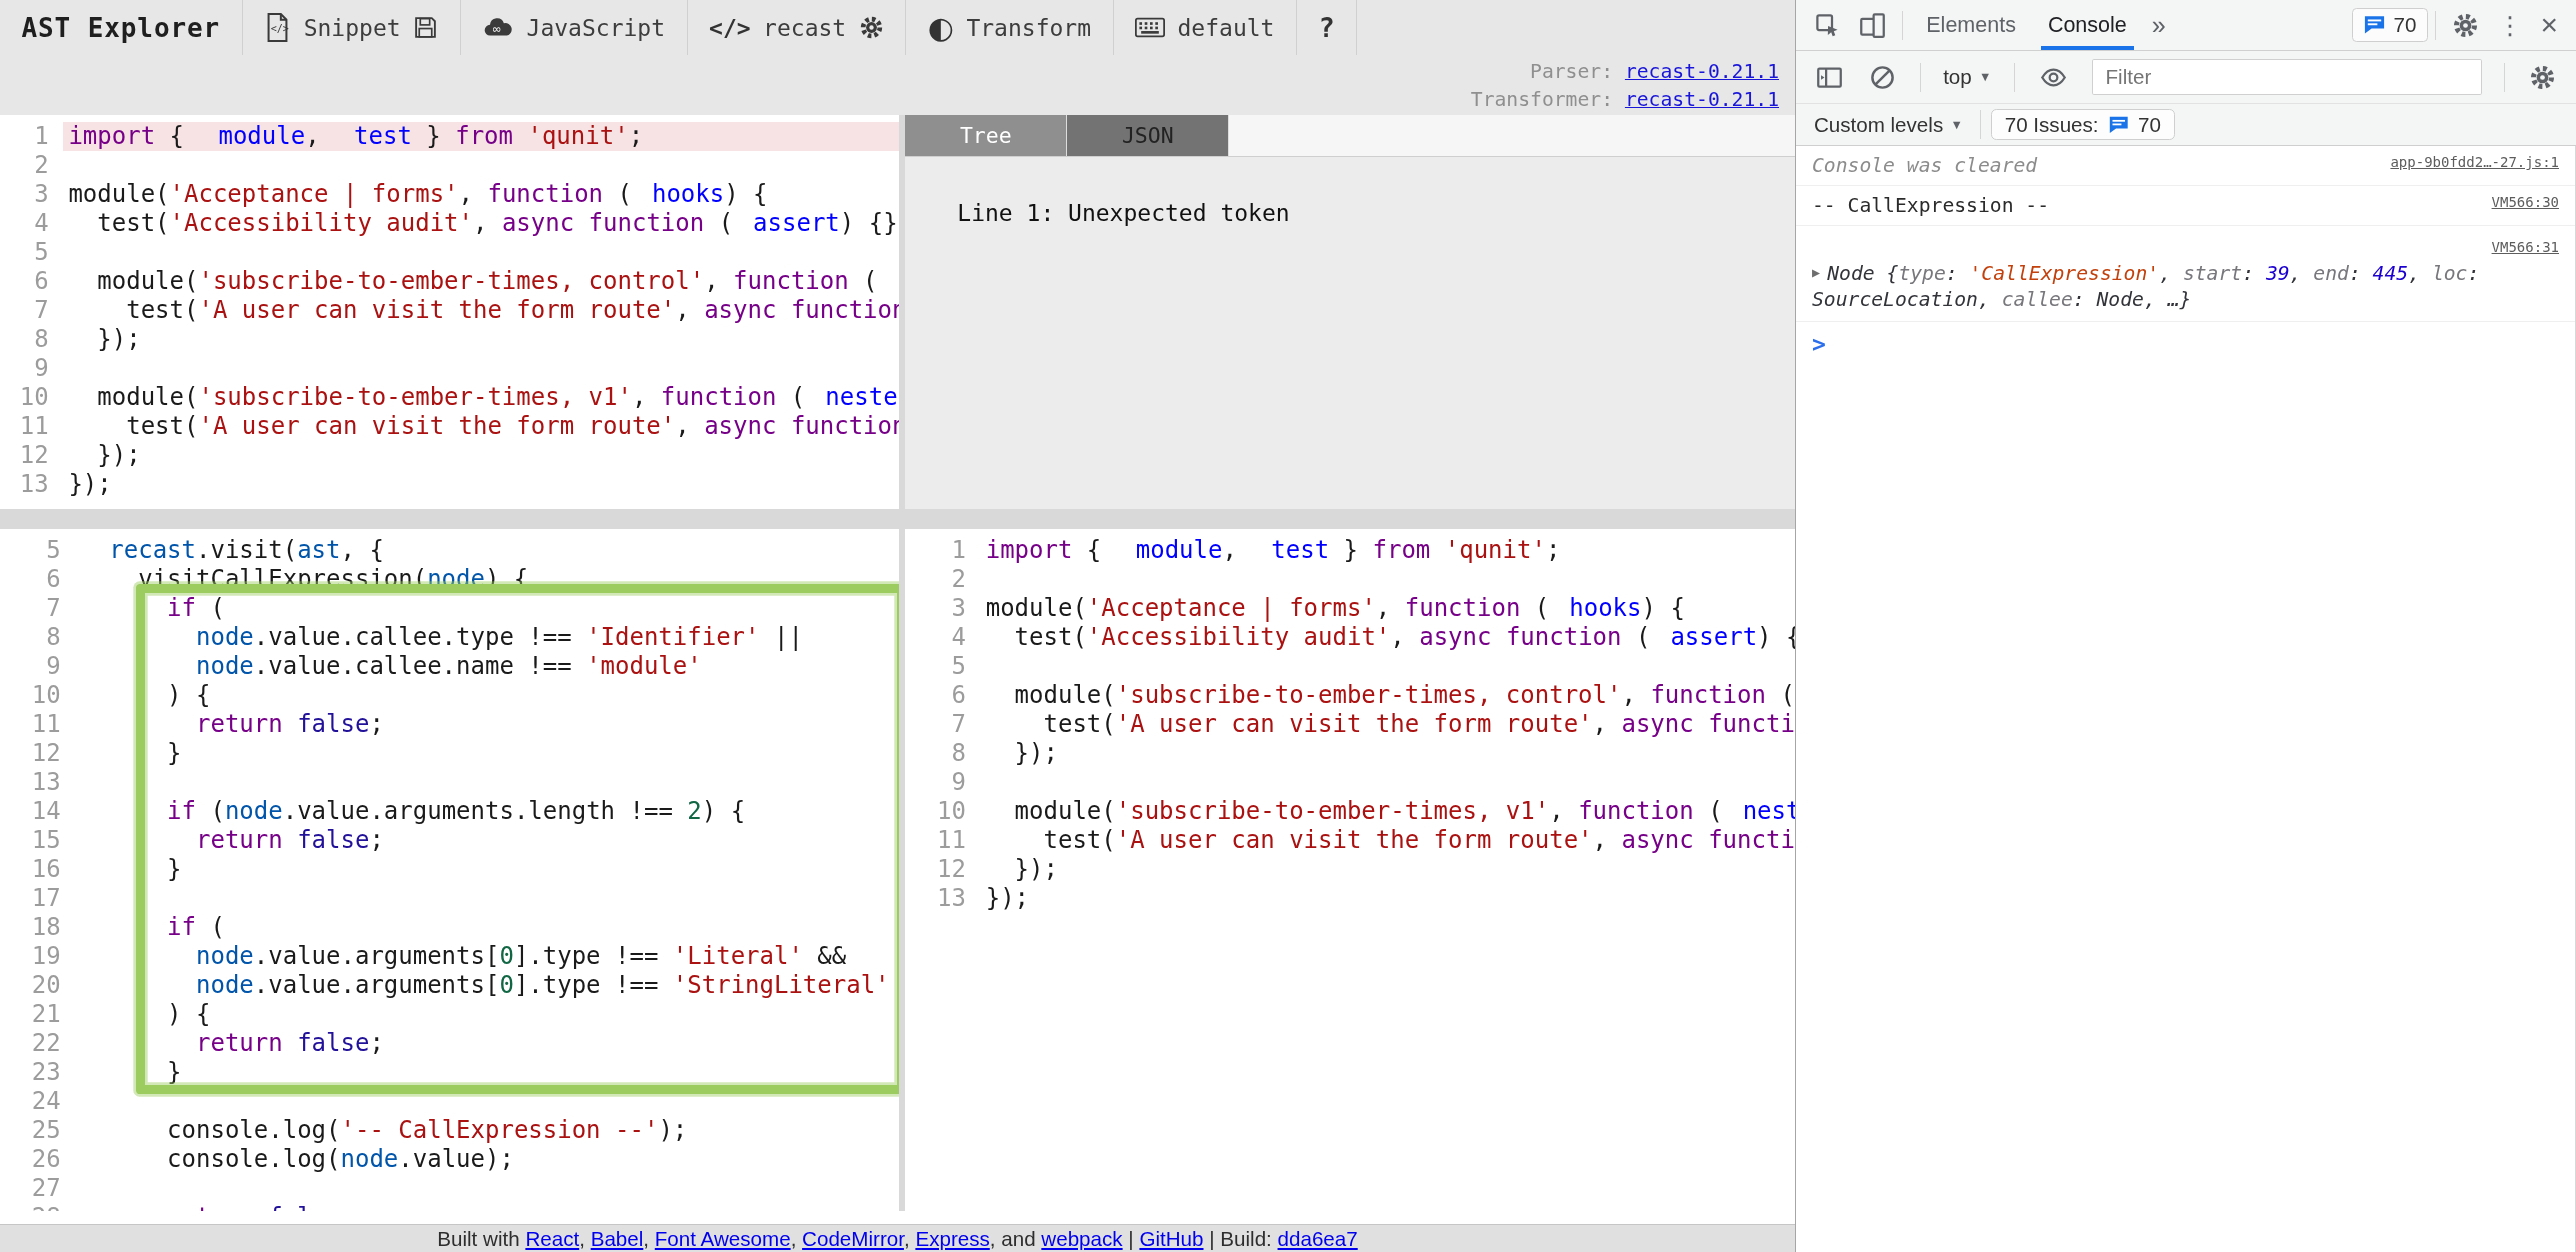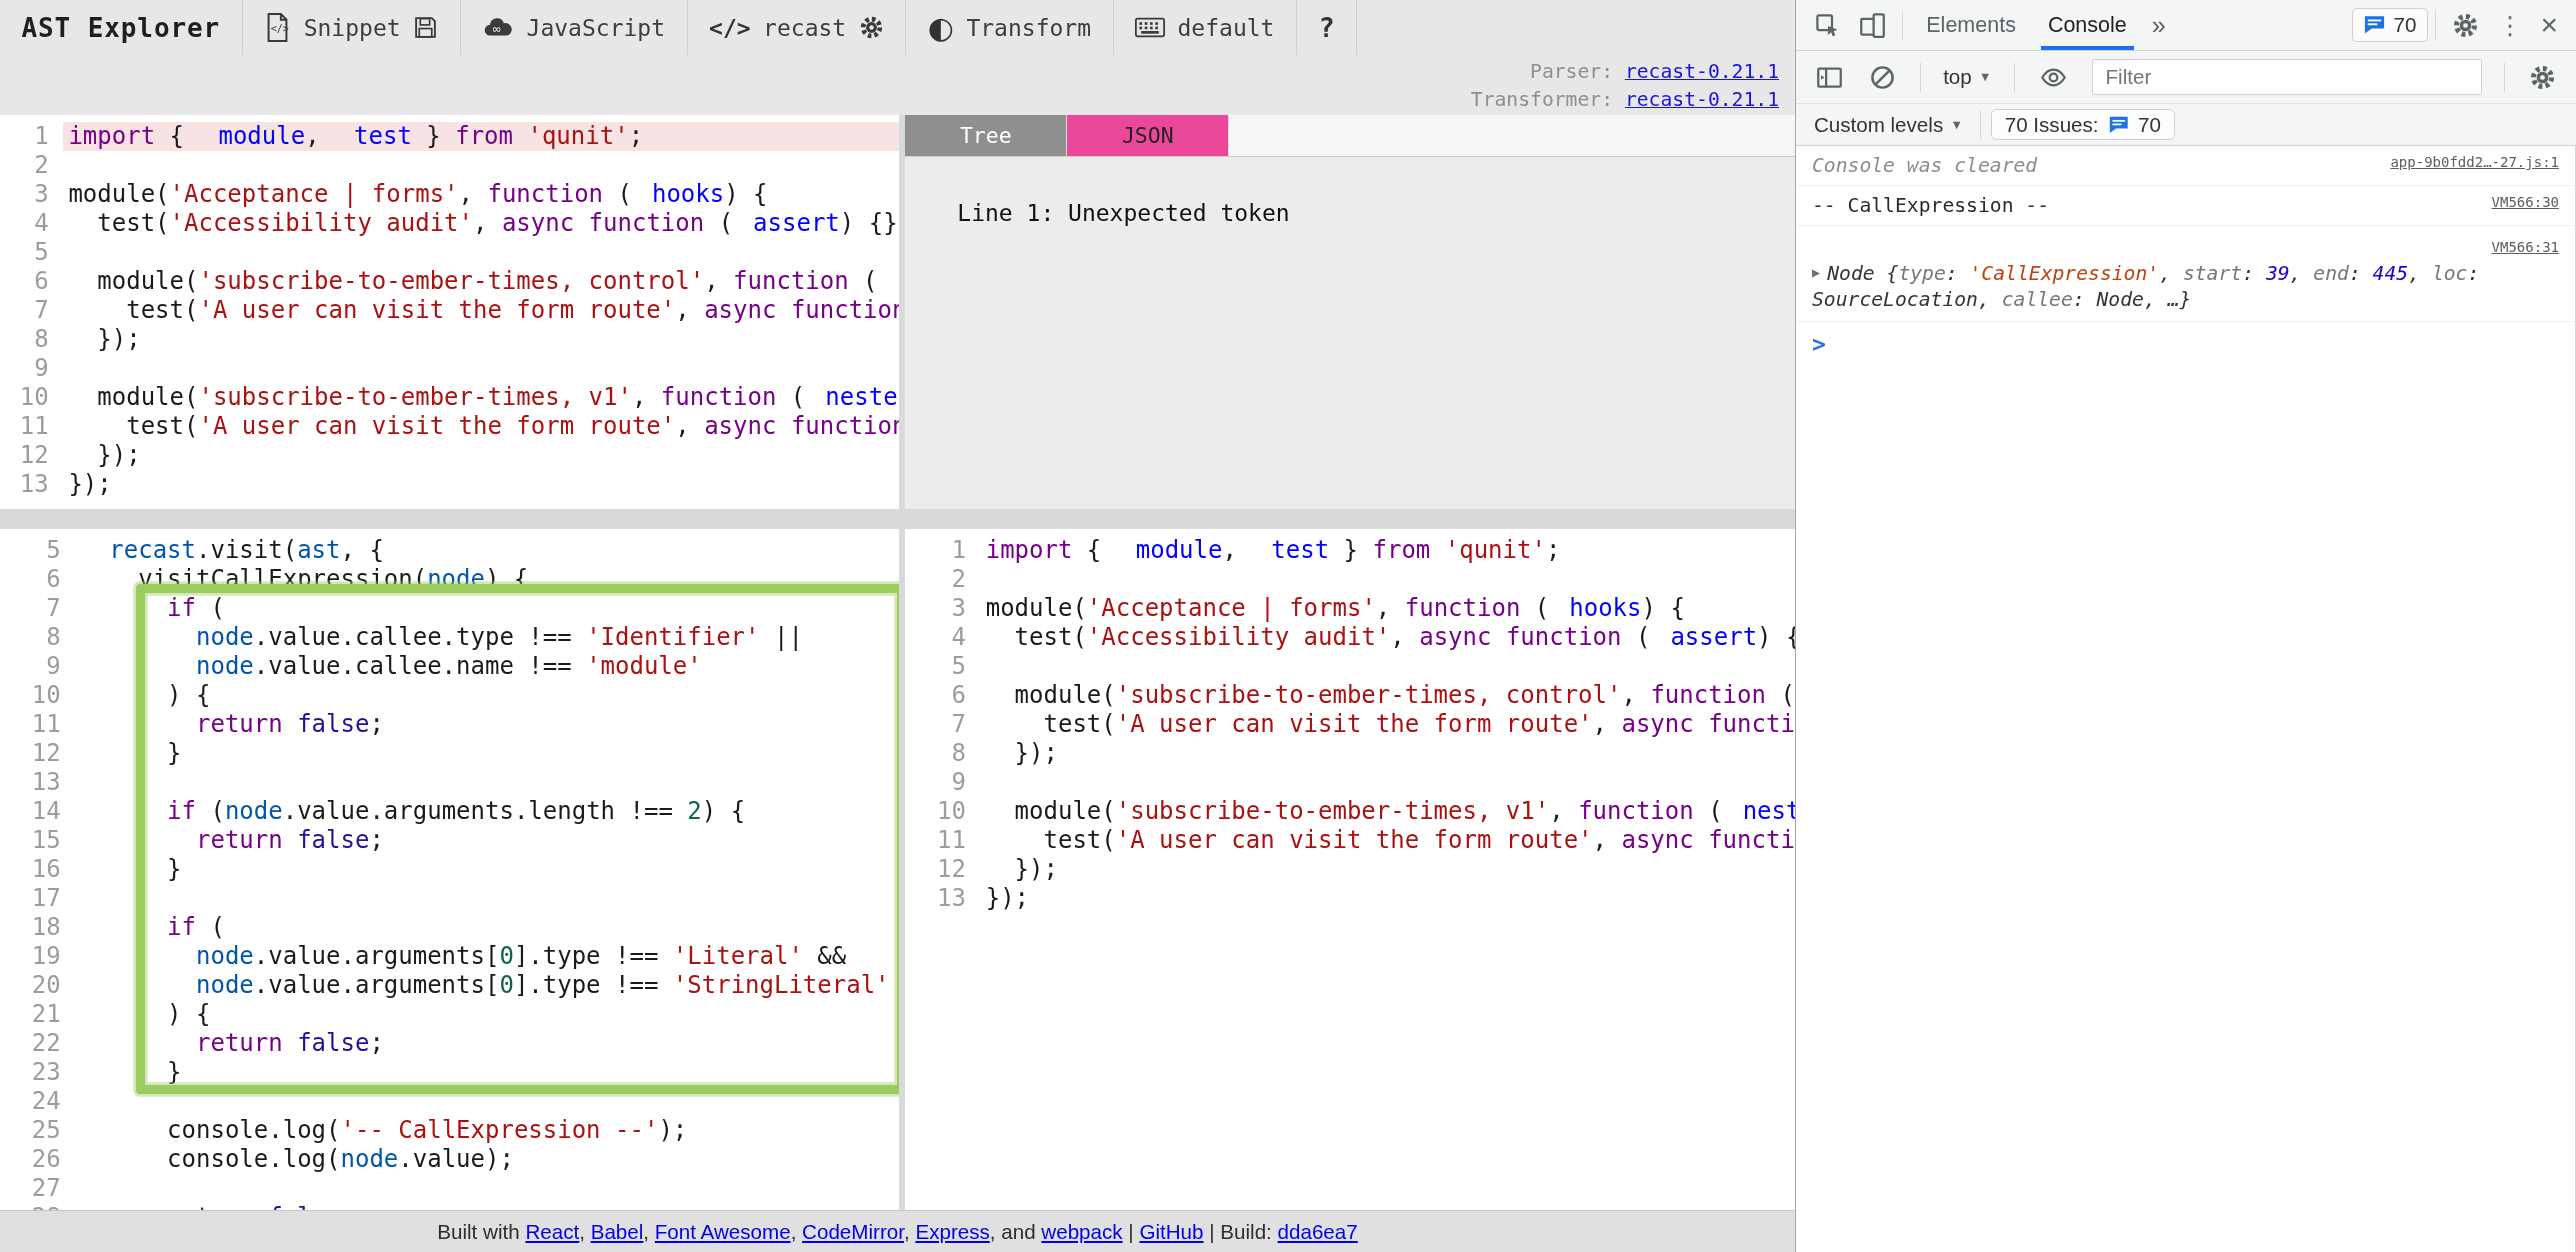--- a/index.html
+++ b/index.html
@@ -48,26 +48,26 @@
 
   .green-box{position:absolute;left:136px;top:55px;right:-7.2px;height:510px;box-sizing:border-box;
              border:9.8px solid #9ccb5f;border-radius:3.6px;pointer-events:none;
              box-shadow:0 0 0 2.7px rgba(156,203,95,.45), inset 0 0 0 2.7px rgba(156,203,95,.45);}
 
   
   .tree-pane{background:#ececec;display:flex;flex-direction:column;}
   .tree-tabs{height:41px;background:#f6f6f6;border-bottom:0.9px solid #cfcfcf;display:flex;flex:0 0 auto;}
   .tree-tab{width:161px;display:flex;align-items:center;justify-content:center;cursor:pointer;
             font-family:"DejaVu Sans Mono",monospace;font-size:21.5px;color:#222;
-            background:#ec4899;border-right:0.9px solid #ddd;}
+            background:#737373;border-right:0.9px solid #ddd;}
   .tree-tab.active{background:#8f8f8f;color:#fff;}
   .tree-body{padding:43px 0 0 52px;font-family:"DejaVu Sans Mono",monospace;font-size:23px;color:#111;}
 
   
-  .footer{position:absolute;bottom:0;left:0;width:1795px;height:42px;background:#e0e0e0;
+  .footer{position:absolute;bottom:0;left:0;width:1795px;height:28px;background:#e0e0e0;
           border-top:0.9px solid #c6c6c6;display:flex;align-items:center;justify-content:center;
           font-size:20.6px;color:#2e2e2e;box-sizing:border-box;}
   .footer a{color:#0000ee;text-decoration:underline;cursor:pointer;}
 
   
   .devtools{position:absolute;left:1795px;top:0;right:0;height:1252px;background:#fff;
             border-left:0.9px solid #a6a6a6;display:flex;flex-direction:column;box-sizing:border-box;}
   .dt-row1{height:50px;flex:0 0 auto;display:flex;align-items:center;background:#f4f5f5;
            border-bottom:0.9px solid #d0d0d0;padding:0 9px;}
   .dt-tab{padding:0 16px;font-size:21.5px;color:#5f6368;height:50px;display:flex;align-items:center;

